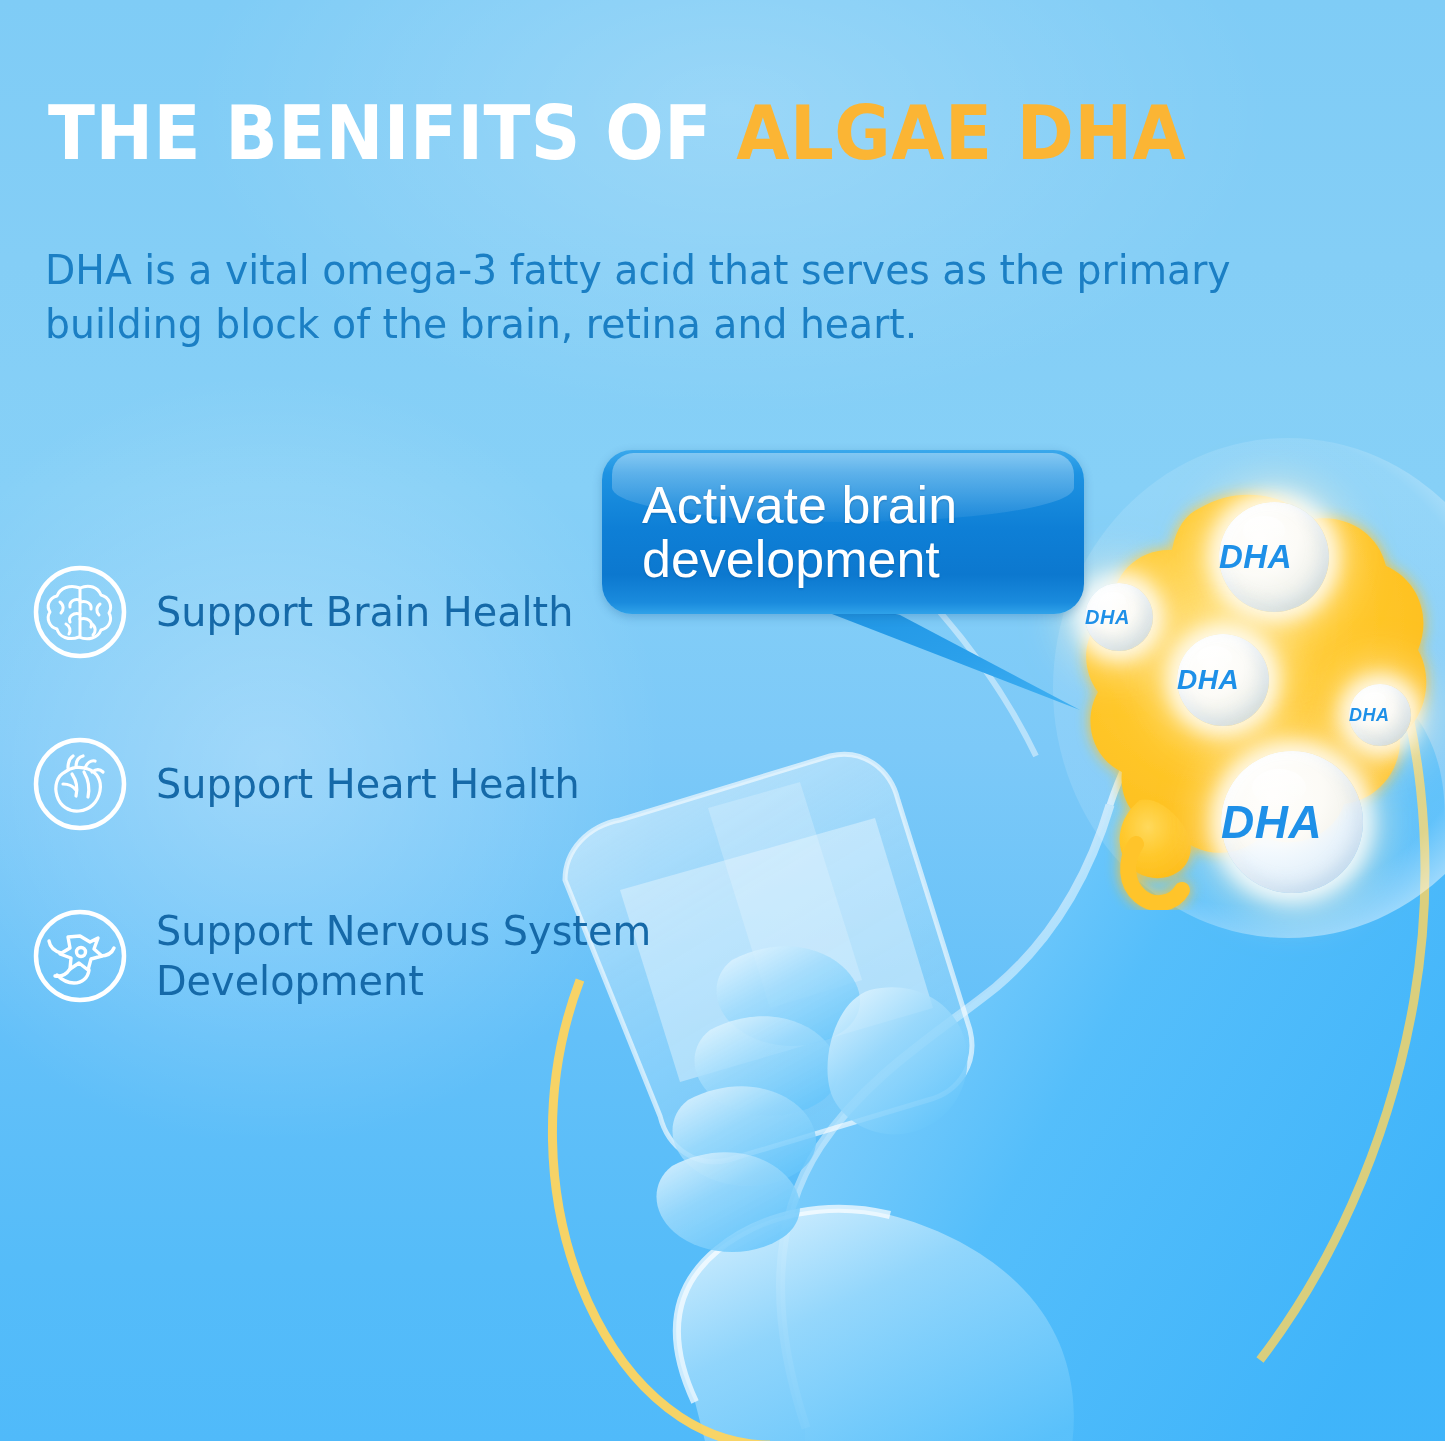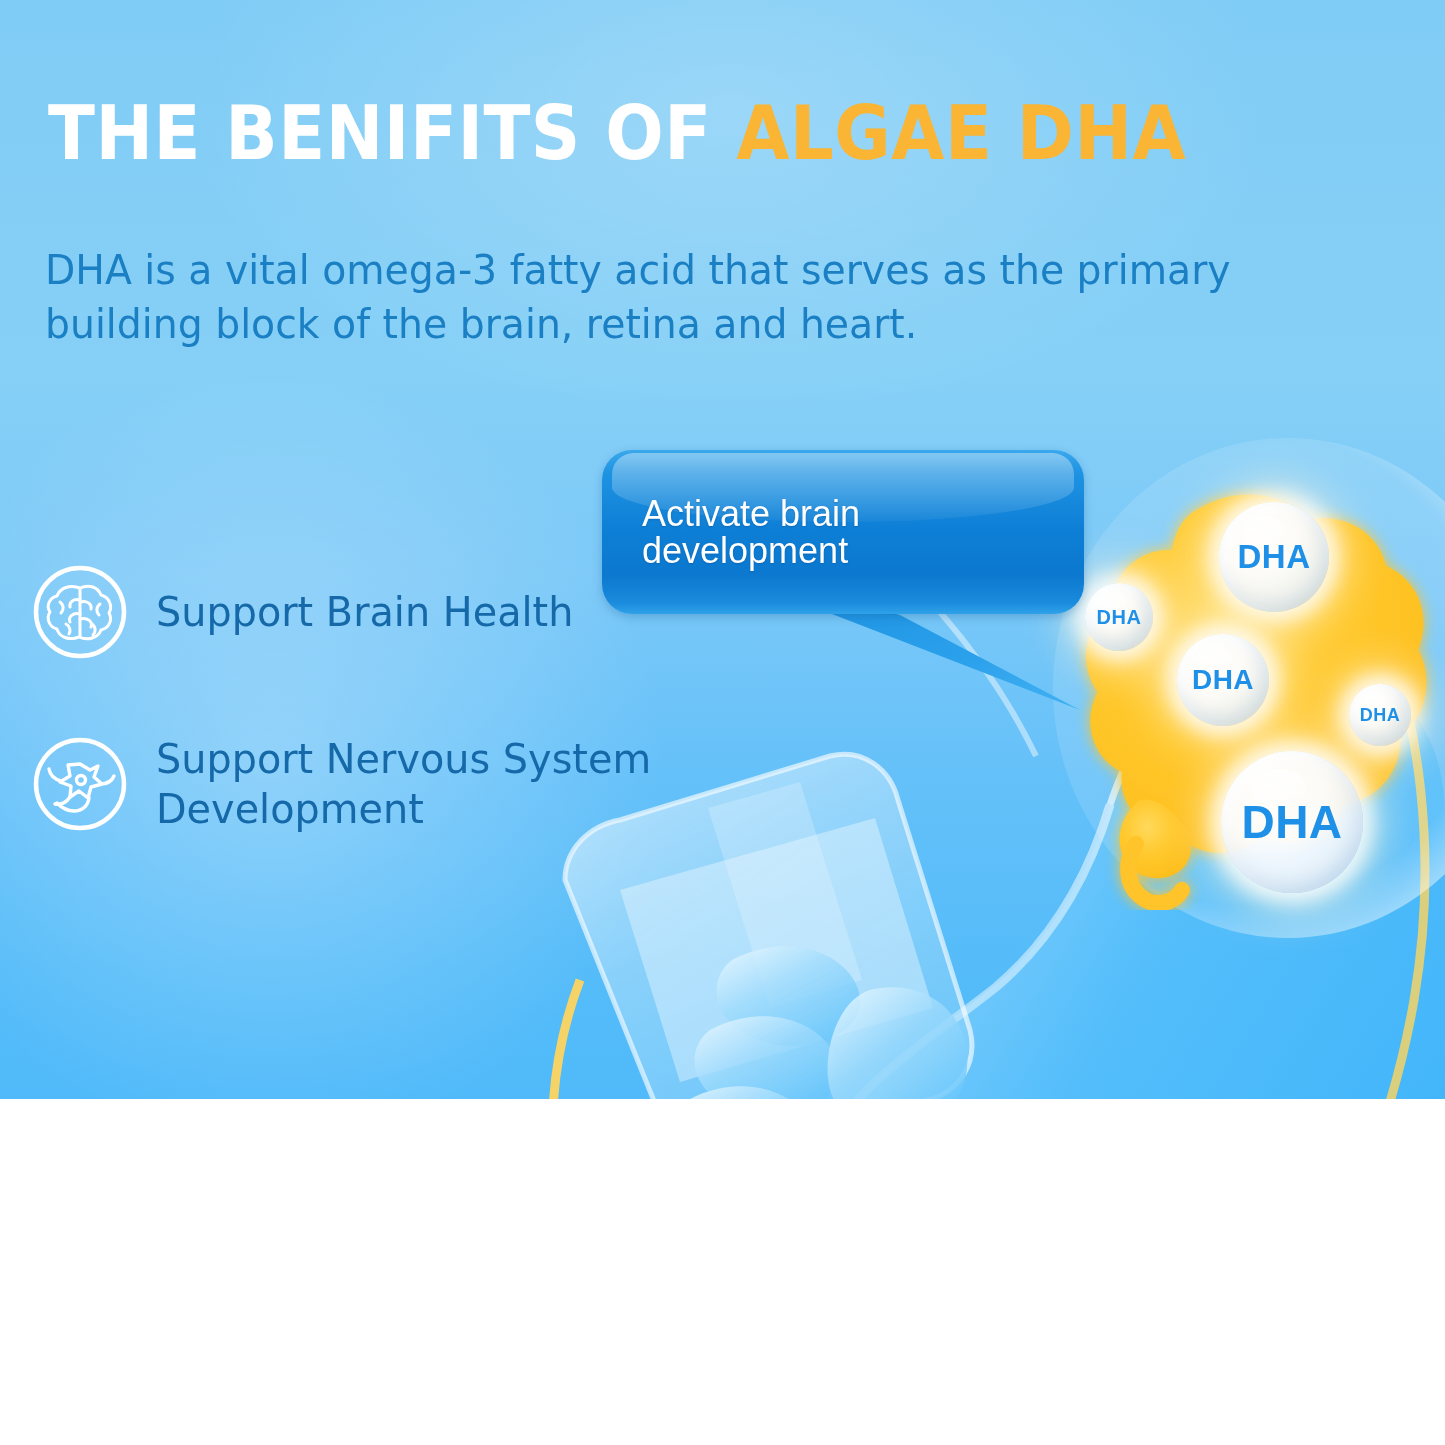--- a/index.html
+++ b/index.html
@@ -3,21 +3,21 @@
 <meta charset="utf-8">
 <style>
   html, body {
     margin: 0;
     padding: 0;
     background: #ffffff;
   }
   #poster {
     position: relative;
     width: 1445px;
-    height: 1099px;
+    height: 1441px;
     overflow: hidden;
     font-family: "Liberation Sans", sans-serif;
     background: linear-gradient(180deg,
         #7FCCF6 0%,
         #84CEF6 18%,
         #86D0F7 34%,
         #7CC9F8 52%,
         #63C0F9 72%,
         #55BCF9 88%,
         #50BAFA 100%);
@@ -158,21 +158,21 @@
   .bubble-text {
     position: absolute;
     left: 0; top: 0;
     width: 100%; height: 100%;
     display: flex;
     flex-direction: column;
     justify-content: center;
     padding-left: 40px;
     box-sizing: border-box;
     color: #FFFFFF;
-    font-size: 36px;
+    font-size: 52px;
     line-height: 1.04;
     font-family: "Liberation Sans", sans-serif;
     font-weight: 400;
     white-space: pre-line;
     text-shadow: 0 1px 2px rgba(0,60,120,0.30);
     z-index: 2;
   }
 
   
   .head-halo {
@@ -196,37 +196,37 @@
     pointer-events: none;
   }
   .brain-area > svg { display:block; width:100%; height:100%; }
 
   
   .dha {
     position: absolute;
     border-radius: 50%;
     display: flex;
     align-items: center;
-    justify-content: center;
     color: #1E90E8;
     font-family: "Liberation Sans", sans-serif;
     font-weight: 700;
     letter-spacing: 0.5px;
     background:
       radial-gradient(circle at 36% 30%,
         rgba(255,255,255,0.99) 0%,
         rgba(252,253,255,0.96) 38%,
         rgba(238,244,250,0.92) 68%,
         rgba(226,235,245,0.80) 86%,
         rgba(255,255,255,0.45) 100%);
     box-shadow:
       0 0 18px 10px rgba(255,255,255,0.78),
       0 0 42px 20px rgba(255,246,214,0.55),
       inset -6px -8px 16px rgba(170,195,220,0.35),
       inset 6px 8px 14px rgba(255,255,255,0.9);
+    font-style: italic;
   }
   .dha span { position: relative; z-index: 2; }
   .dha::after {
     content: "";
     position: absolute;
     left: 22%; top: 13%;
     width: 38%; height: 26%;
     border-radius: 50%;
     background: linear-gradient(170deg, rgba(255,255,255,0.95), rgba(255,255,255,0));
     pointer-events: none;
@@ -344,20 +344,40 @@
             <path d="M70 42 C66 45 66 50 69 53"></path>
             <path d="M36 62 C40 64 41 69 39 72"></path>
             <path d="M62 62 C66 65 66 70 63 73"></path>
           </g>
         </svg>
       </span>
       <span class="benefit-label">Support Brain Health</span>
     </li>
 
 
+    <li class="benefit">
+      <span class="benefit-icon">
+        <svg viewBox="0 0 100 100" xmlns="http://www.w3.org/2000/svg">
+          <circle cx="50" cy="50" r="44" fill="none" stroke="#FFFFFF" stroke-width="4.5"></circle>
+          <g fill="none" stroke="#FFFFFF" stroke-width="3.2" stroke-linecap="round" stroke-linejoin="round">
+            <path d="M35 38 C27 42 24 52 27 62 C30 72 39 78 49 77
+                     C60 76 68 68 70 57 C72 47 67 38 58 35
+                     C50 32 41 33 35 38 Z"></path>
+            <path d="M38 34 C38 28 40 24 43 22"></path>
+            <path d="M46 33 C46 27 49 23 53 22"></path>
+            <path d="M55 34 C57 29 61 26 65 27"></path>
+            <path d="M62 38 C66 35 70 35 73 38"></path>
+            <path d="M42 40 C46 46 48 54 46 62"></path>
+            <path d="M54 38 C58 45 60 54 58 63"></path>
+            <path d="M33 50 C38 50 43 52 46 56"></path>
+          </g>
+        </svg>
+      </span>
+      <span class="benefit-label">Support Heart Health</span>
+    </li>
 
     <li class="benefit">
       <span class="benefit-icon">
         <svg viewBox="0 0 100 100" xmlns="http://www.w3.org/2000/svg">
           <circle cx="50" cy="50" r="44" fill="none" stroke="#FFFFFF" stroke-width="4.5"></circle>
           <g fill="none" stroke="#FFFFFF" stroke-width="3.4" stroke-linecap="round" stroke-linejoin="round">
             <path d="M50 30 L60 36 L68 32 L64 43 L72 50 L61 53 L58 64
                      L49 57 L40 63 L41 52 L30 48 L40 42 L38 31 Z"></path>
             <circle cx="51" cy="46" r="4.5"></circle>
             <path d="M31 47 C24 45 20 41 19 35"></path>

